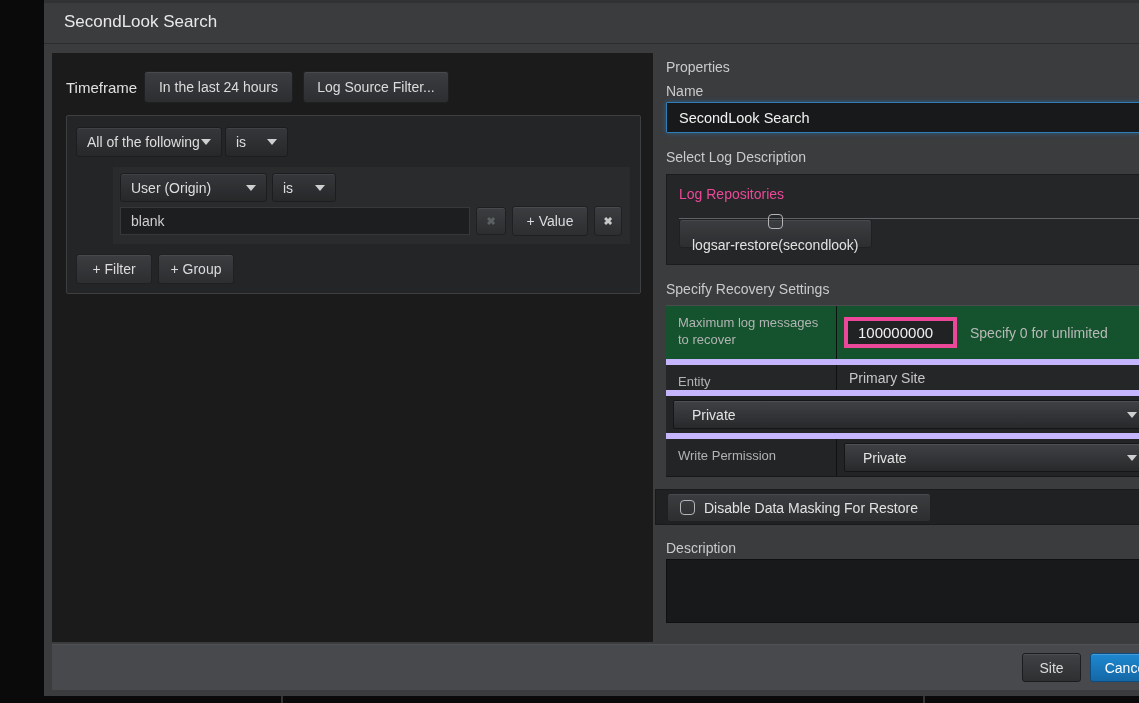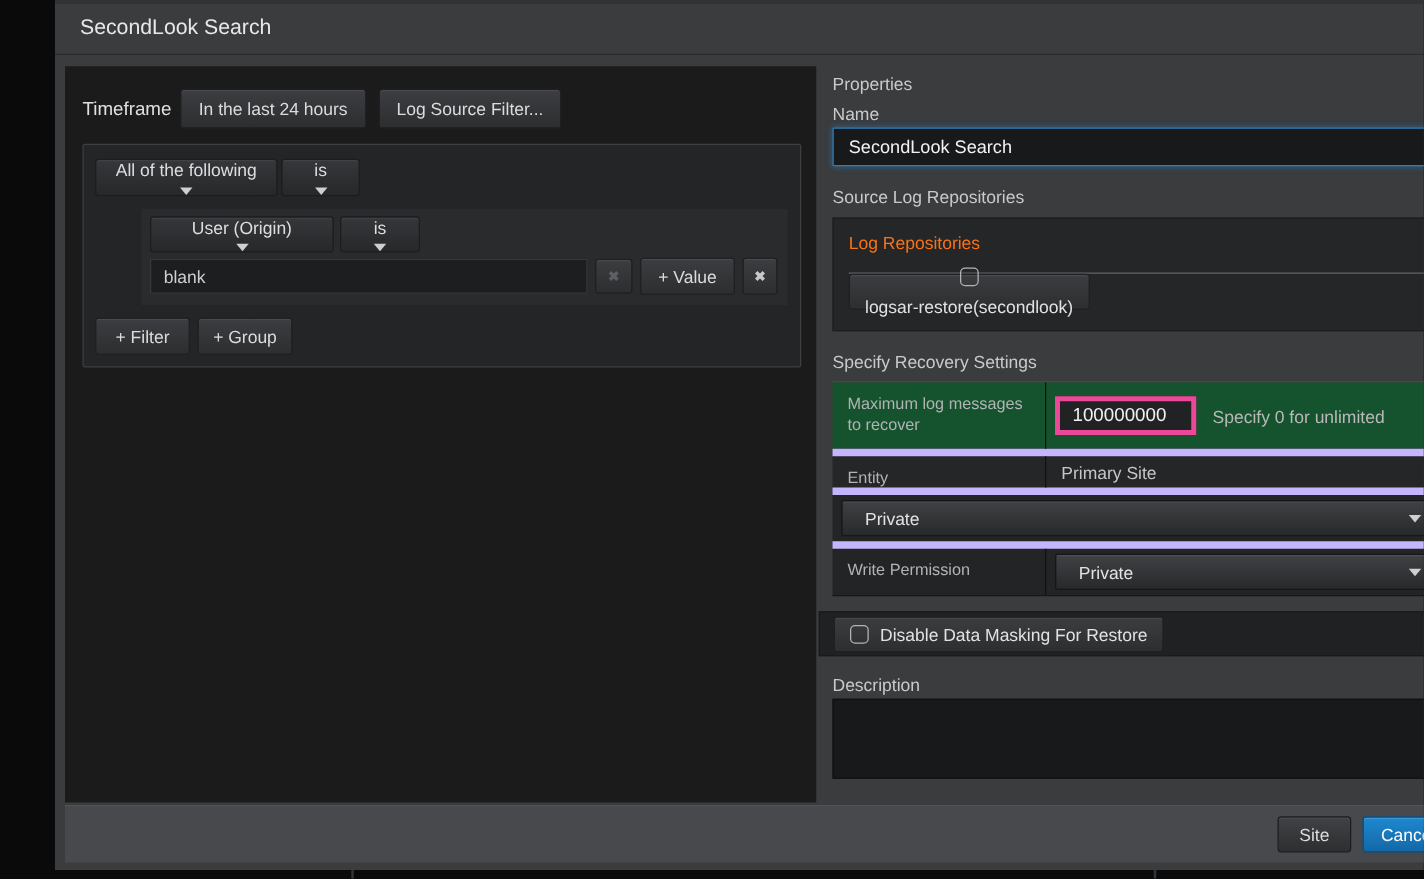--- a/index.html
+++ b/index.html
@@ -20,21 +20,21 @@
   
   .btn { display:inline-flex; align-items:center; justify-content:center;
          background:linear-gradient(180deg,#3b3d40 0%,#2c2e30 100%);
          border:1px solid #1f2021; border-radius:3px; color:#dcdcdc;
          font-size:14px; box-shadow:inset 0 1px 0 rgba(255,255,255,.07);
          cursor:pointer; white-space:nowrap; }
   .dd { display:flex; align-items:center; justify-content:space-between;
         background:linear-gradient(180deg,#35373a 0%,#26282a 100%);
         border:1px solid #1c1d1e; border-radius:3px; color:#dedede;
         font-size:14px; box-shadow:inset 0 1px 0 rgba(255,255,255,.06);
-        padding:0 10px; cursor:pointer;flex-direction:column; }
+        padding:0 10px; cursor:pointer; }
   .chev { width:0; height:0; border-left:5px solid transparent;
           border-right:5px solid transparent; border-top:6px solid #cfcfcf; }
   .checkbox { display:inline-block; width:15px; height:15px; border:1.5px solid #b5b5b5;
               border-radius:4px; background:transparent; flex:0 0 auto; }
   .sec-label { position:absolute; font-size:14px; color:#c9cacb; }
 
   
   .left-panel { position:absolute; left:8px; top:50px; width:601px; height:589px;
                 background:#1b1b1c; }
   .tf-label { position:absolute; left:14px; top:26px; font-size:15px; color:#e0e0e0; }
@@ -63,21 +63,21 @@
   
   .lbl-props { left:622px; top:56px; }
   .lbl-name  { left:622px; top:80px; }
   .name-input { position:absolute; left:622px; top:99px; width:491px; height:31px;
                 background:#18191a; border:1px solid #2e7cb8; border-radius:1px;
                 box-shadow:0 0 5px rgba(40,125,190,.55); color:#f2f2f2;
                 font-size:14.5px; padding:0 12px; font-family:inherit; outline:none; }
   .lbl-repos { left:622px; top:146px; }
   .repo-box { position:absolute; left:622px; top:171px; width:491px; height:91px;
               background:#242628; border:1px solid #1b1c1d; }
-  .repo-title { position:absolute; left:12px; top:11px; font-size:14px; color:#f97316; }
+  .repo-title { position:absolute; left:12px; top:11px; font-size:14px; color:#ec4899; }
   .repo-divider { position:absolute; left:12px; right:12px; top:43px; height:0;
                   border-top:1px solid #606365; }
   .repo-check-btn { position:absolute; left:12px; top:44px; height:29px;
                     padding:0 12px; gap:8px;flex-direction:column; }
   .repo-check-btn span.lbl { font-size:14px; color:#e2e2e2; }
 
   .lbl-recovery { left:622px; top:278px; }
   .rec-table { position:absolute; left:622px; top:302px; width:491px;
                border-top:1px solid #4a4d4f; border-bottom:1px solid #17181a; }
   .rec-row { display:flex; }
@@ -174,21 +174,21 @@
 
         <button class="btn btn-addfilter">+ Filter</button>
         <button class="btn btn-addgroup">+ Group</button>
       </div>
     </div>
 
     <span class="sec-label lbl-props">Properties</span>
     <span class="sec-label lbl-name">Name</span>
     <input class="name-input" value="SecondLook Search" style="">
 
-    <span class="sec-label lbl-repos">Source Log Repositories</span>
+    <span class="sec-label lbl-repos">Select Log Description</span>
     <div class="repo-box">
       <span class="repo-title">Log Repositories</span>
       <div class="repo-divider"></div>
       <button class="btn repo-check-btn">
         <span class="checkbox"></span>
         <span class="lbl">logsar-restore(secondlook)</span>
       </button>
     </div>
 
     <span class="sec-label lbl-recovery">Specify Recovery Settings</span>

